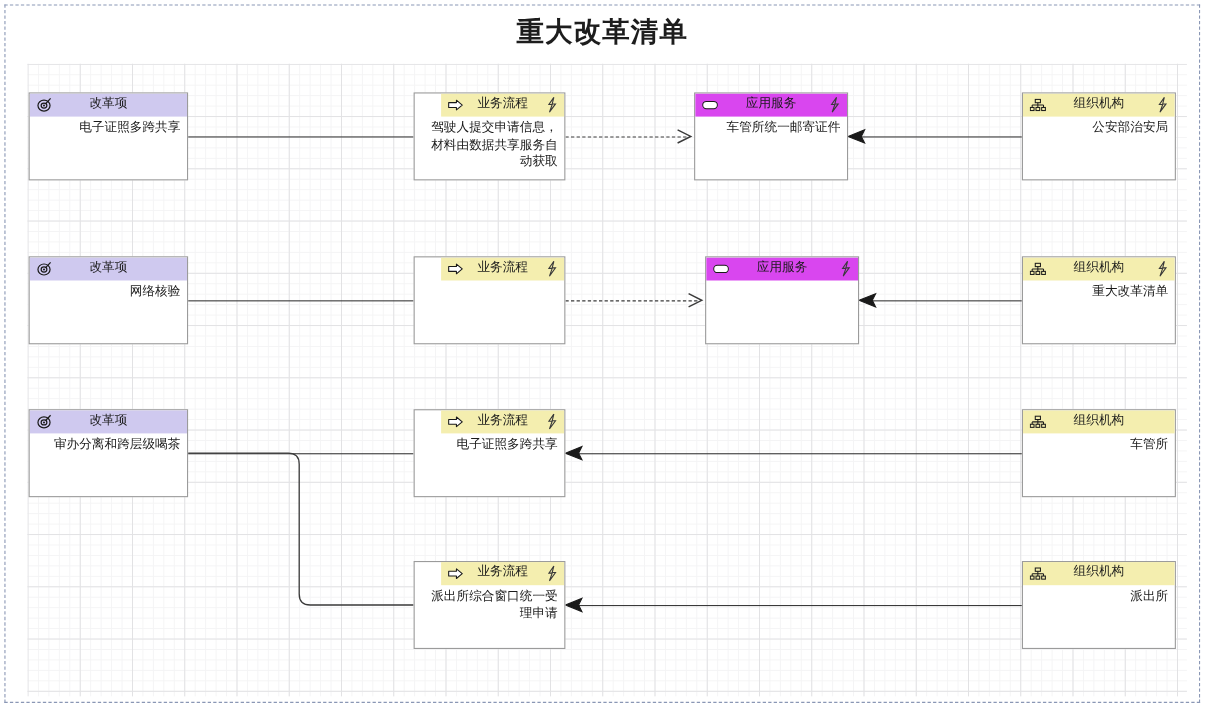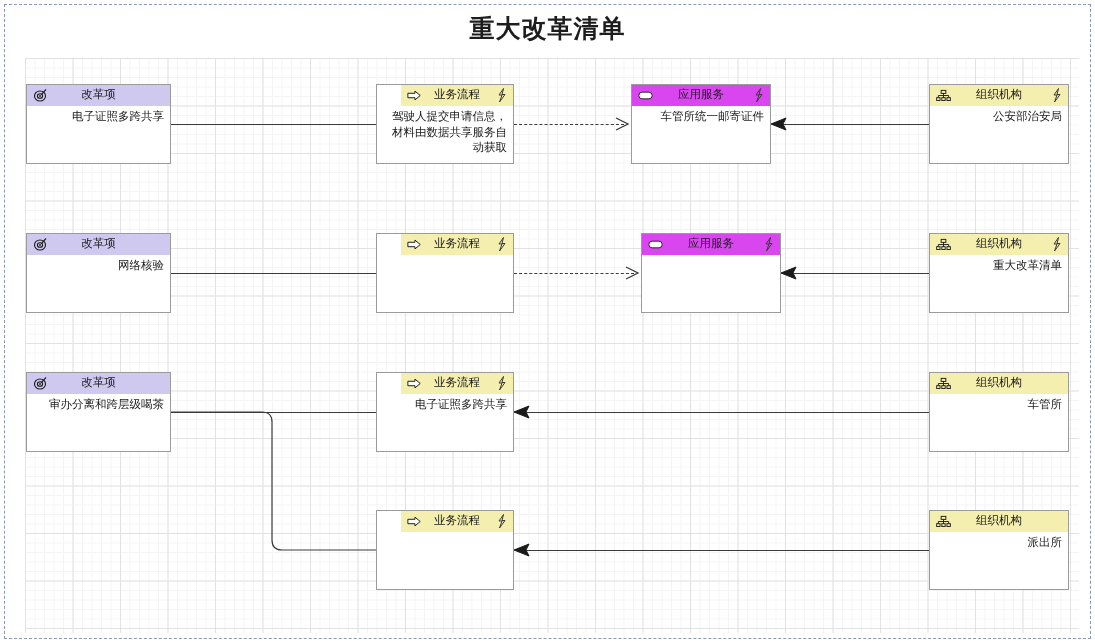--- a/index.html
+++ b/index.html
@@ -366,20 +366,21 @@
           <path d="M1,4 L9,4 L9,1.5 L15,6.5 L9,11.5 L9,9 L1,9 Z" fill="#ffffff" stroke="#1a1a1a" stroke-width="1.1" stroke-linejoin="round"></path>
         </svg>
       </span>
       <span class="hdr-label">业务流程</span>
       <span class="ico-right">
         <svg width="10" height="15" viewBox="0 0 10 15">
           <path d="M6.5,0.5 L2,7 L5,7 L2.5,14 L8,6.5 L5,6.5 Z" fill="none" stroke="#3a3a3a" stroke-width="1"></path>
         </svg>
       </span>
     </div>
+    <div class="body">派出所综合窗口统一受理申请</div>
   </div>
 
   <div class="node" style="left:929px; top:510px; width:140px; height:80px;">
     <div class="hdr hdr-org">
       <span class="ico-left">
         <svg width="16" height="14" viewBox="0 0 16 14">
           <rect x="5.5" y="1" width="5" height="3.2" fill="none" stroke="#1a1a1a" stroke-width="1"></rect>
           <path d="M8,4.2 L8,6.5 M2.5,6.5 L13.5,6.5 M2.5,6.5 L2.5,8.8 M8,6.5 L8,8.8 M13.5,6.5 L13.5,8.8" stroke="#1a1a1a" stroke-width="1" fill="none"></path>
           <rect x="0.7" y="8.8" width="3.6" height="3" fill="none" stroke="#1a1a1a" stroke-width="1"></rect>
           <rect x="6.2" y="8.8" width="3.6" height="3" fill="none" stroke="#1a1a1a" stroke-width="1"></rect>

